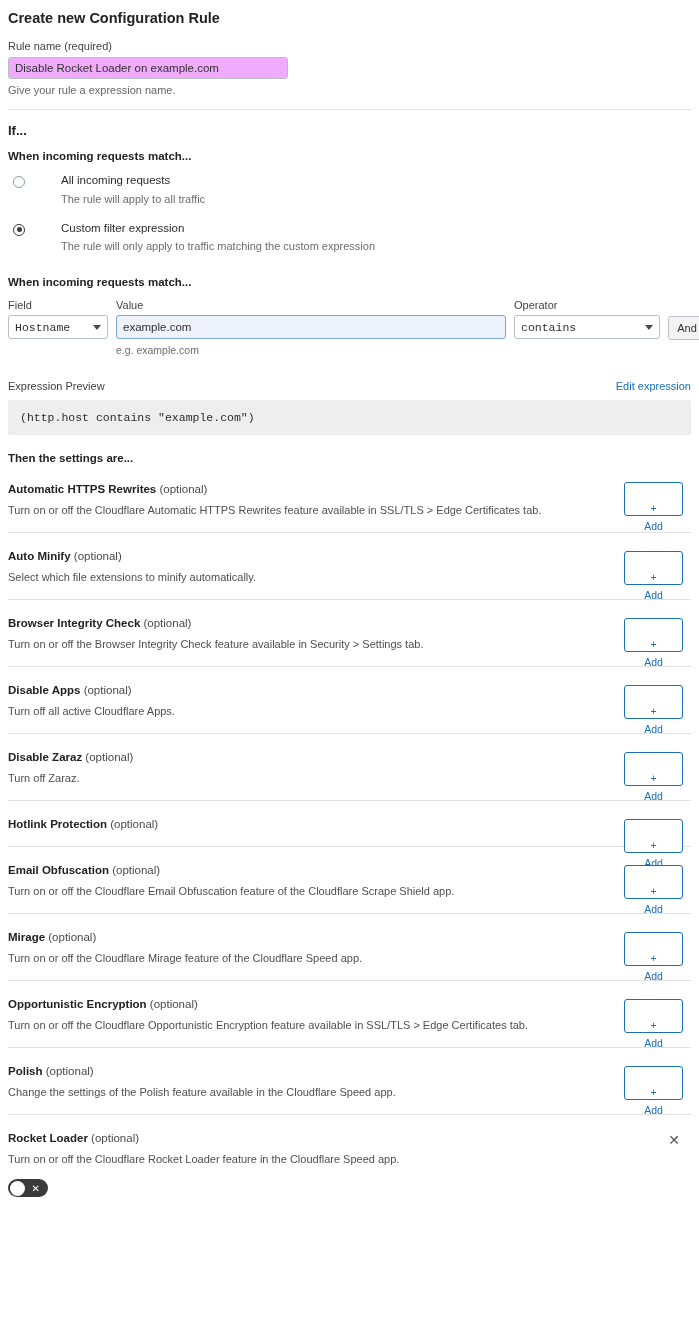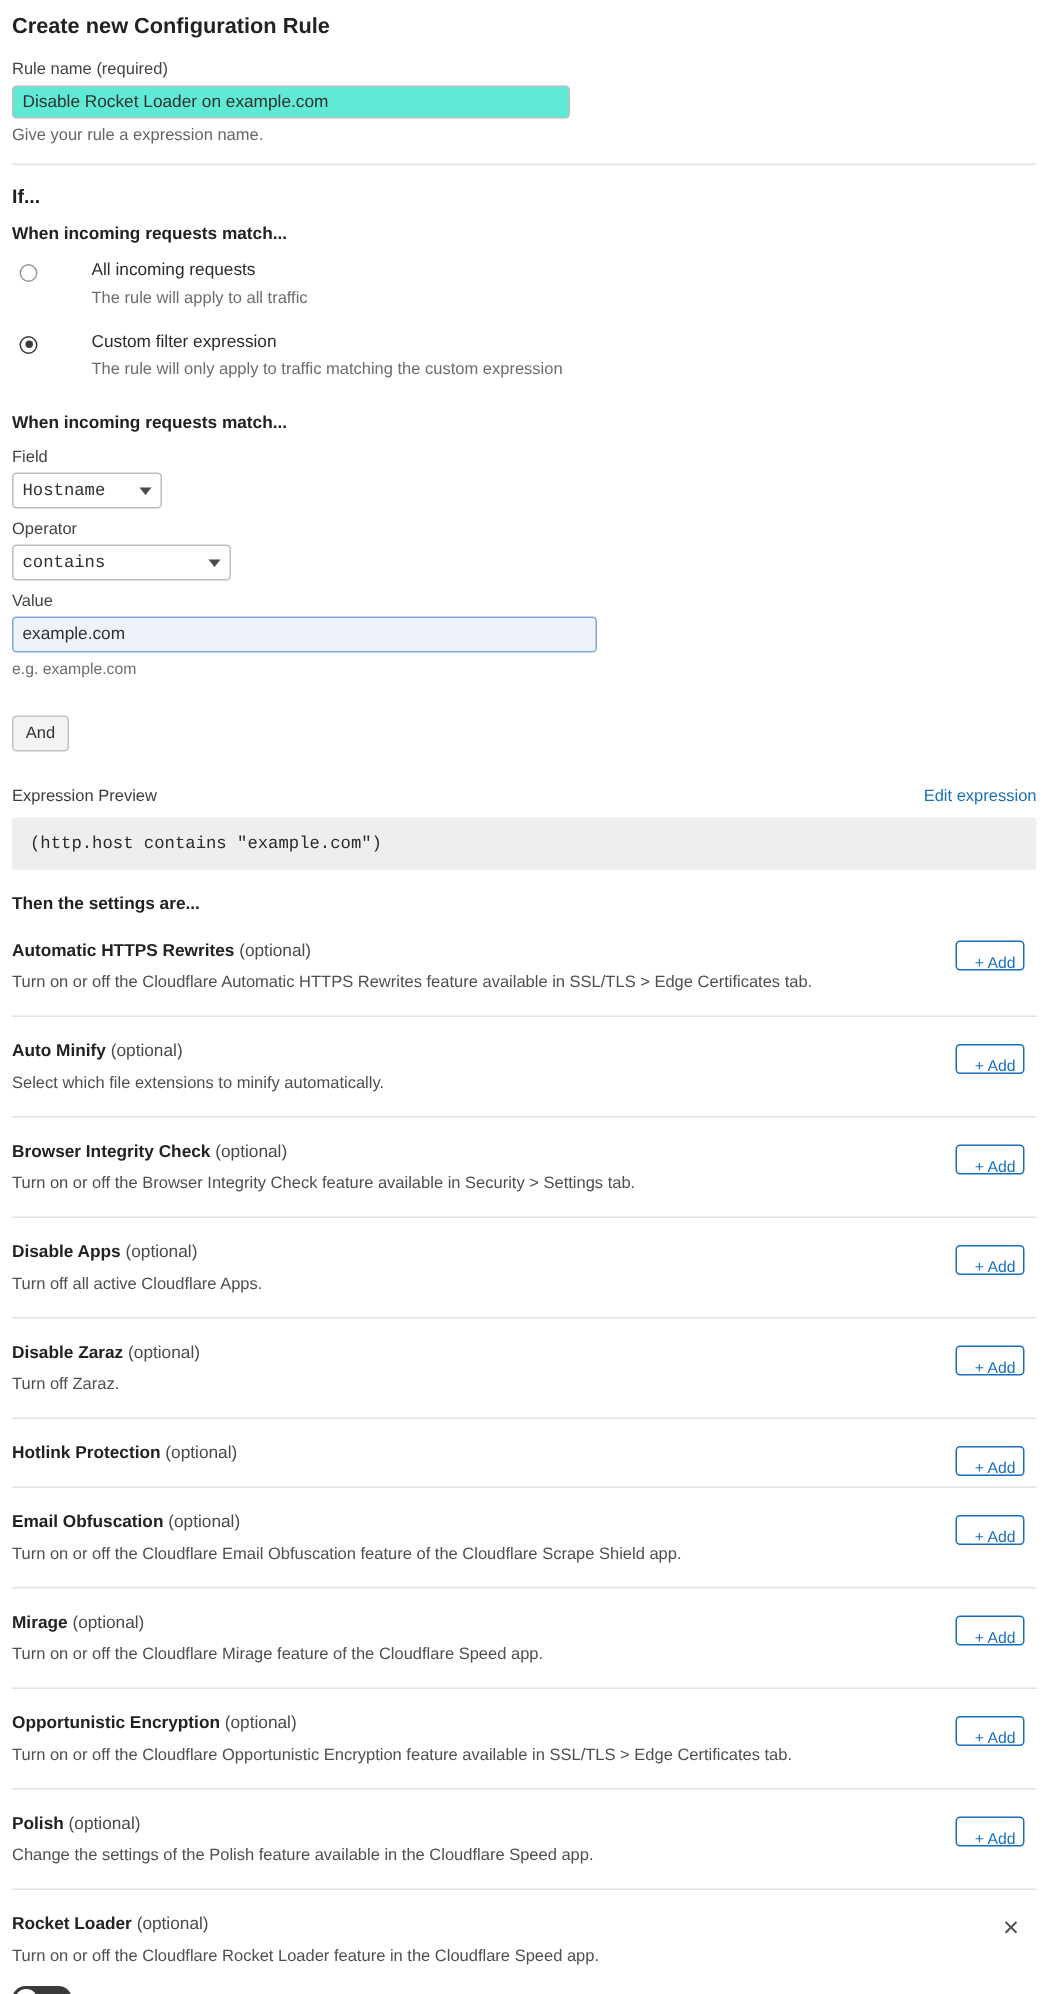--- a/index.html
+++ b/index.html
@@ -30,29 +30,29 @@
     margin-bottom: 5px;
   }
   .help-text {
     font-size: 11px;
     color: #666;
     margin-top: 5px;
   }
 
   input.text-input {
     display: block;
-    width: 372px;
+    width: 280px;
     height: 22px;
     padding: 2px 6px;
     font-size: 11.5px;
     font-family: "Liberation Sans", sans-serif;
     color: #313131;
     border: 1px solid #b7bfc6;
     border-radius: 3px;
-    background: #5eead4;
+    background: #f0abfc;
     outline: none;
   }
 
   hr.sep {
     border: none;
     border-top: 1px solid #e2e2e2;
     margin: 13px 0 0 0;
   }
 
   .section-if {
@@ -93,21 +93,20 @@
   }
   .radio-texts { line-height: 1.35; margin-left: 24px; }
   .radio-title { font-size: 11.5px; color: #2b2b2b; }
   .radio-desc { font-size: 11px; color: #6d6d6d; margin-top: 3px; }
 
   .filter-grid {
     display: flex;
     align-items: flex-start;
     gap: 8px;
     margin-top: 2px;
-    flex-direction: column;
   }
   .col-label {
     font-size: 11px;
     color: #444;
     margin-bottom: 4px;
   }
   .select-wrap { position: relative; }
   select.sel {
     appearance: none;
     -webkit-appearance: none;
@@ -209,31 +208,31 @@
   }
   .setting-desc {
     font-size: 11px;
     color: #4f4f4f;
     margin-top: 9px;
   }
   .add-btn {
     position: absolute;
     right: 8px;
     top: 18px;
-    width: 46px;
+    width: 59px;
     height: 20px;
     font-size: 10.5px;
     color: #1a6fbb;
     background: #fff;
     border: 1px solid #1a6fbb;
     border-radius: 3px;
     cursor: pointer;
     line-height: 18px;
-    text-align: right;
-    padding: 5px;
+    text-align: center;
+    padding: 16px;
   }
   .close-btn {
     position: absolute;
     right: 9px;
     top: 17px;
     width: 16px; height: 16px;
     font-size: 14px;
     line-height: 15px;
     text-align: center;
     color: #555;
@@ -308,35 +307,35 @@
       <div class="col-label">Field</div>
       <div class="select-wrap">
         <select class="sel field-sel">
           <option>Hostname</option>
         </select>
         <span class="caret"></span>
       </div>
     </div>
 
     <div>
+      <div class="col-label">Value</div>
+      <input class="value-input" type="text" value="example.com" style="">
+      <div class="value-hint">e.g. example.com</div>
+    </div>
+
+    <div>
       <div class="col-label">Operator</div>
       <div class="select-wrap">
         <select class="sel op-sel">
           <option>contains</option>
         </select>
         <span class="caret"></span>
       </div>
     </div>
 
-    <div>
-      <div class="col-label">Value</div>
-      <input class="value-input" type="text" value="example.com" style="">
-      <div class="value-hint">e.g. example.com</div>
-    </div>
-
     <div style="padding-top:17px;">
       <button class="btn-plain">And</button>
     </div>
 
   </div>
 
   <div class="expr-header">
     <span class="expr-title">Expression Preview</span>
     <a class="expr-edit">Edit expression</a>
   </div>

